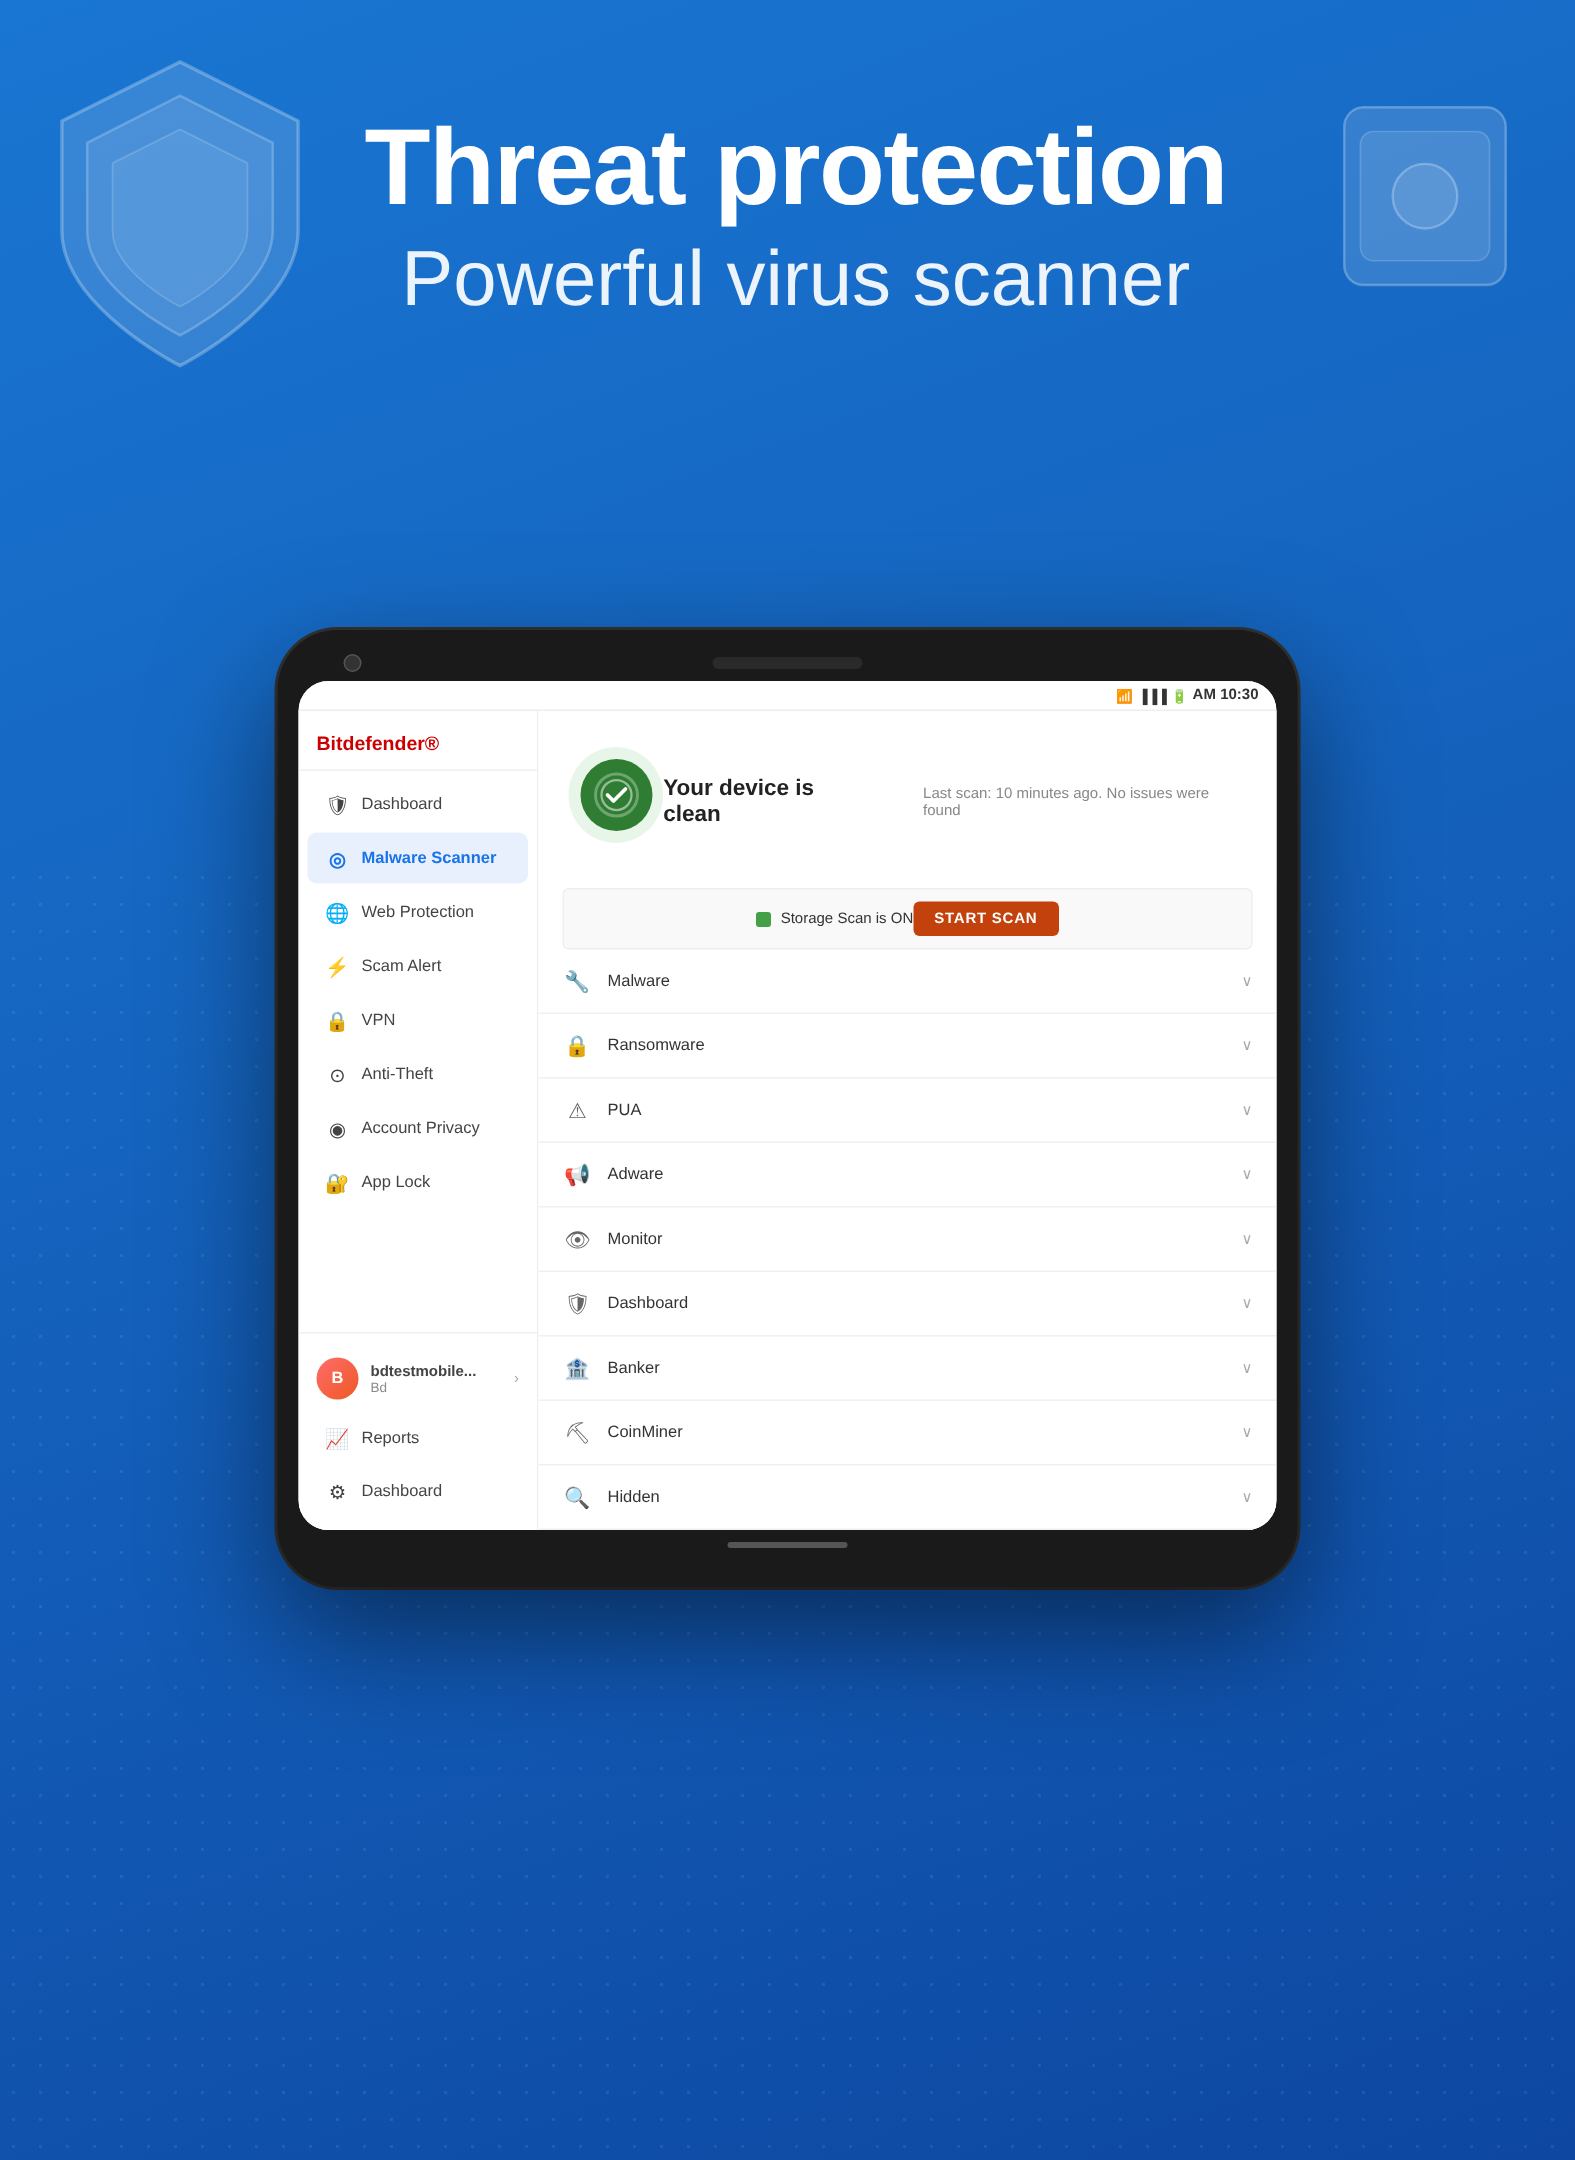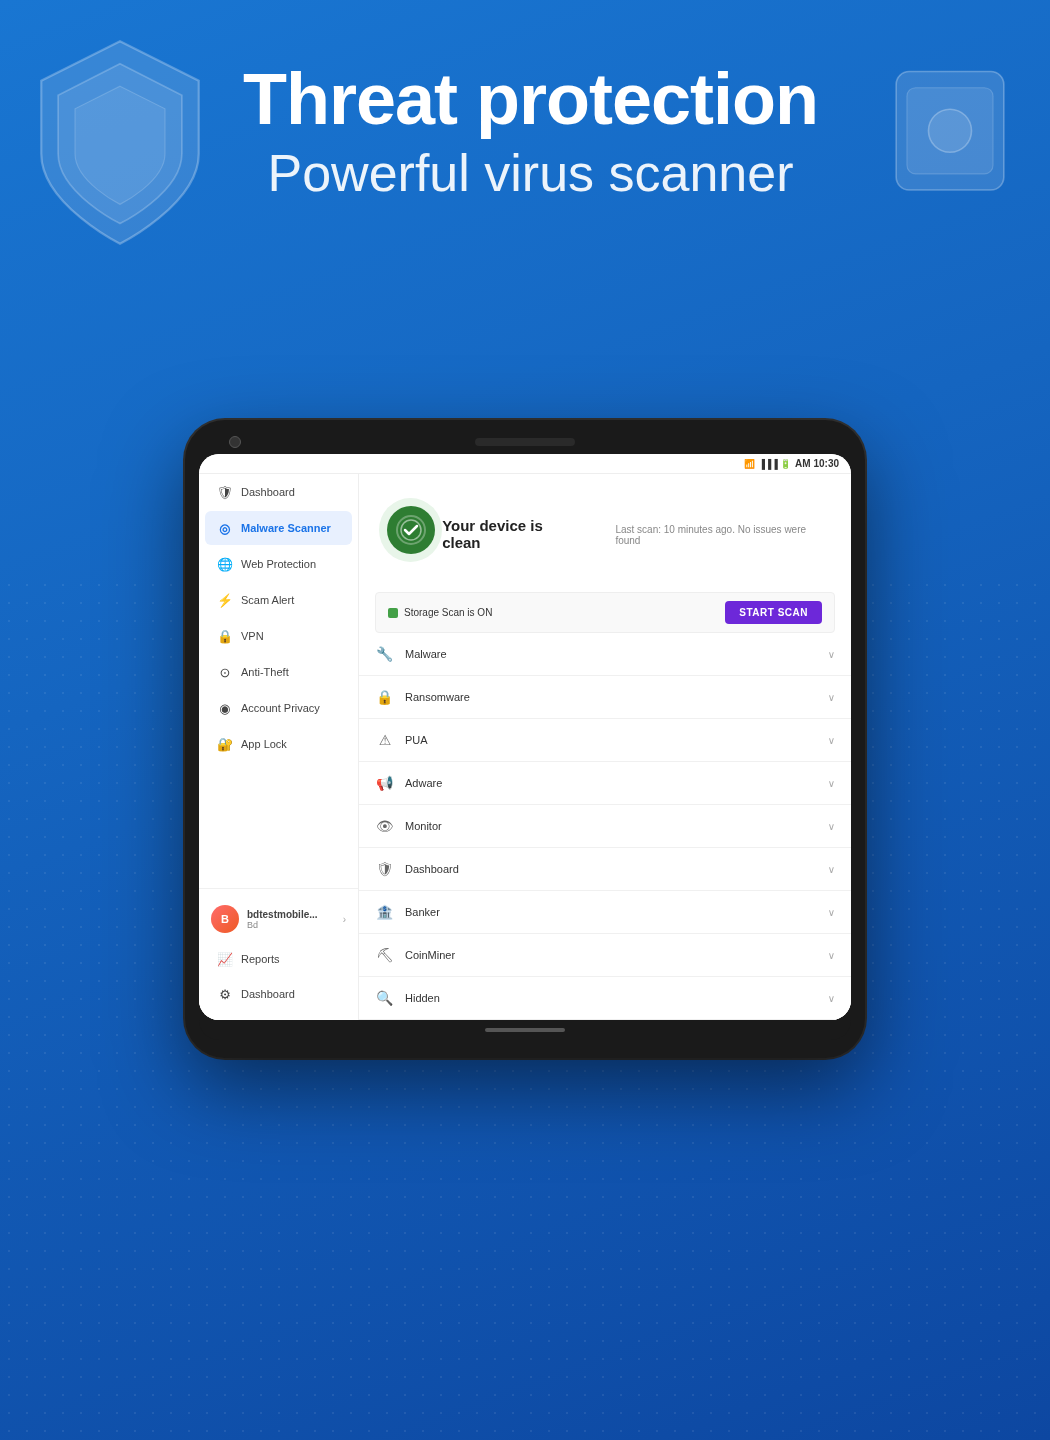--- a/index.html
+++ b/index.html
@@ -26,21 +26,21 @@
       inset: 0;
       background-image: radial-gradient(circle, rgba(255,255,255,0.08) 1px, transparent 1px);
       background-size: 18px 18px;
       bottom: 0;
       top: 40%;
     }
 
     
     .header {
       position: absolute;
-      top: 60px;
+      top: 73px;
       left: 0; right: 0;
       text-align: center;
       z-index: 10;
       padding-left: 11px;
     }
     .header h1 {
       font-size: 72px;
       font-weight: 900;
       color: #fff;
       line-height: 1.1;
@@ -281,42 +281,42 @@
     .clean-sub {
       font-size: 10px;
       color: #888;
       padding-left: 32px;
     }
 
     
     .storage-bar {
       display: flex;
       align-items: center;
-      justify-content: space-between;
+      justify-content: center;
       margin: 4px 16px 0;
       padding: 8px 12px;
       background: #f9f9f9;
       border: 1px solid #eee;
       border-radius: 4px;
     }
     .storage-left {
       display: flex;
       align-items: center;
       gap: 6px;
       font-size: 10px;
       color: #333;
     }
     .storage-dot {
       width: 10px;
       height: 10px;
       background: #43a047;
       border-radius: 2px;
     }
     .start-scan-btn {
-      background: #6d28d9;
+      background: #c2410c;
       color: white;
       font-size: 10px;
       font-weight: 700;
       padding: 6px 14px;
       border: none;
       border-radius: 4px;
       cursor: pointer;
       letter-spacing: 0.5px;
     }
 
@@ -423,20 +423,23 @@
           <span>🔋</span>
           <span style="font-weight:600; font-size:10px;">
             <span>AM</span>&nbsp;<span>10:30</span>
           </span>
         </div>
       </div>
 
       <div class="app-content">
 
         <div class="sidebar">
+          <div class="sidebar-logo">
+            <span>Bitdefender</span><span style="color:#cc0000">®</span>
+          </div>
 
           <div class="nav-item">
             <span class="nav-icon">🛡</span>
             <span>Dashboard</span>
           </div>
           <div class="nav-item active">
             <span class="nav-icon" style="color:#1a73e8;">◎</span>
             <span>Malware Scanner</span>
           </div>
           <div class="nav-item">

